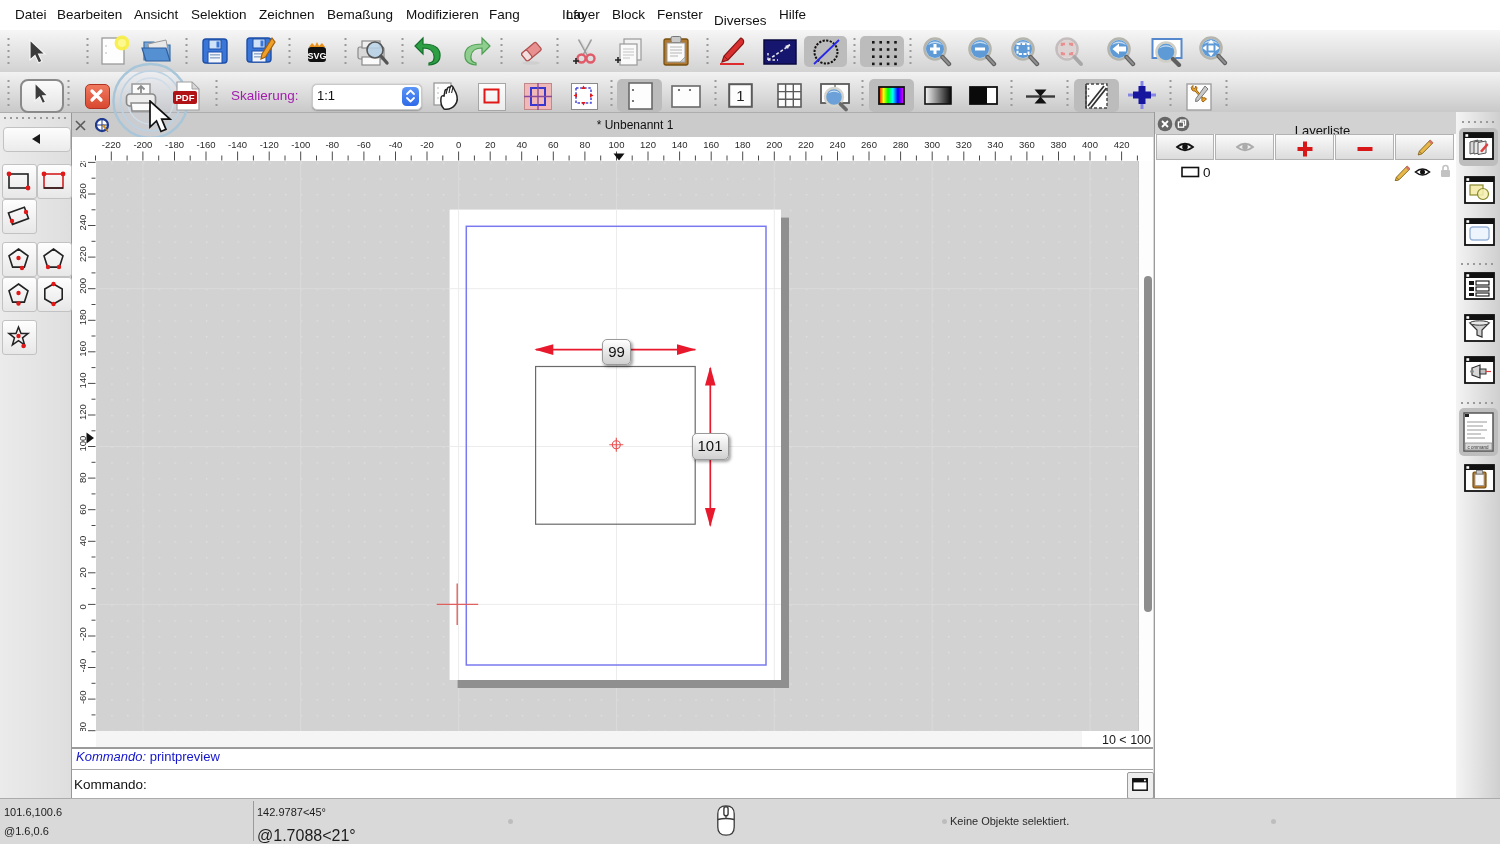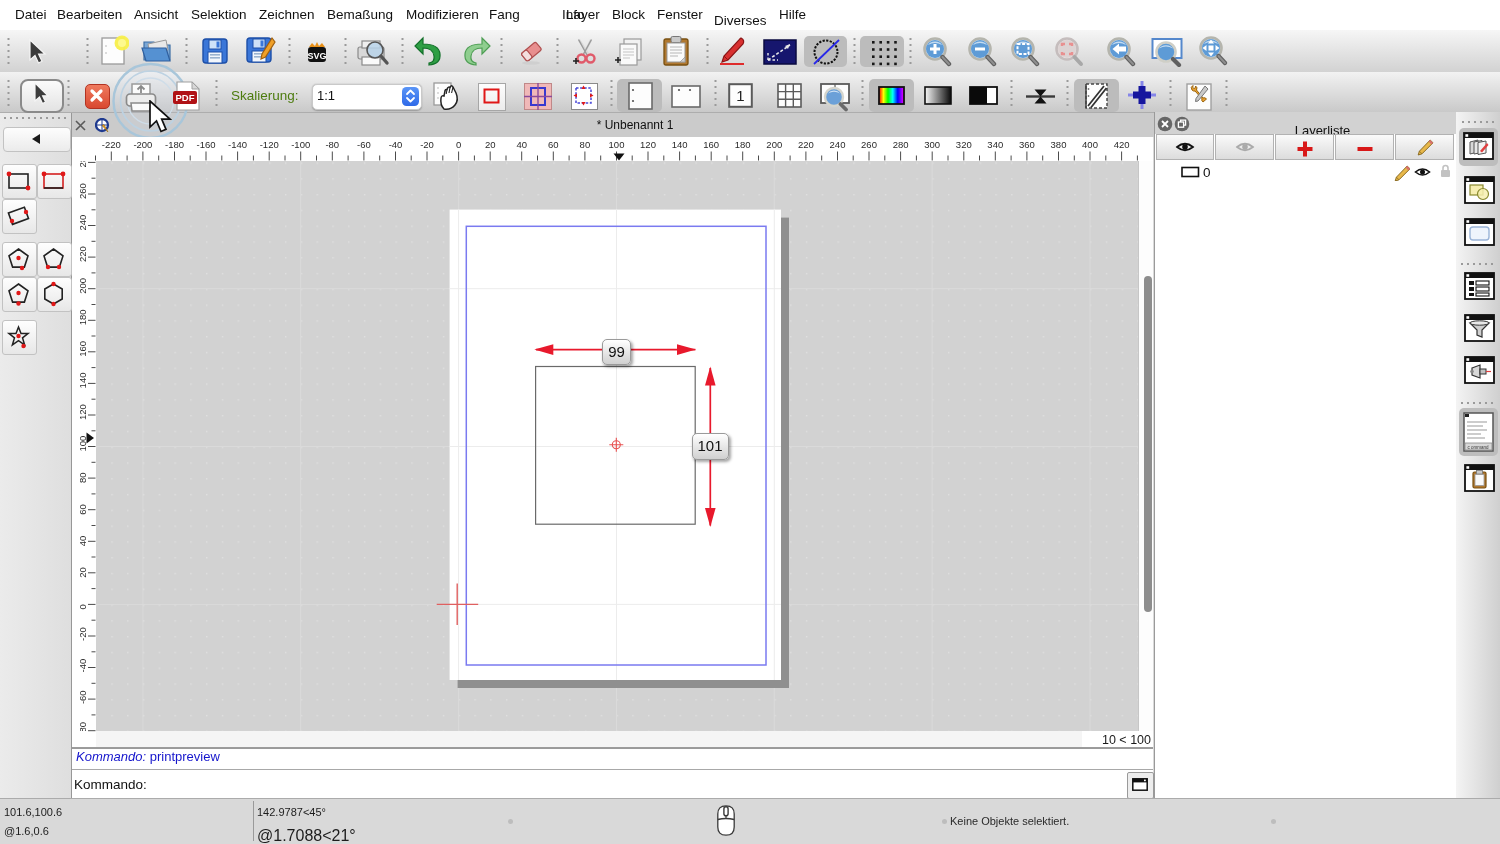--- a/index.html
+++ b/index.html
@@ -366,21 +366,21 @@
   </svg>
 <svg class="abs" style="left:147px;top:100px;" width="25" height="38" viewBox="0 0 25 38">
     <path d="M3 1 L3 27 L9.5 21 L14 31.5 L19 29.3 L14.7 19.2 L23 19.2 Z" fill="#ffffff" stroke="#111" stroke-width="1.7"></path>
   </svg>
 <svg class="abs" style="left:172px;top:80px;" width="30" height="32" viewBox="0 0 30 32">
     <path d="M5 2 L20 2 L27 9 L27 30 L5 30 Z" fill="#ffffff" stroke="#a0a0a0" stroke-width="1.2"></path>
 <path d="M20 2 L20 9 L27 9 Z" fill="#d8d8d8" stroke="#a0a0a0" stroke-width="1"></path>
 <rect x="1" y="11" width="24" height="13" rx="2" fill="#b01216"></rect>
 <text x="13" y="21" text-anchor="middle" font-family="Liberation Sans,sans-serif" font-weight="bold" font-size="9.5" fill="#fff">PDF</text>
   </svg>
-<div class="abs" style="left:231px;top:84px;height:24px;line-height:24px;font-size:13.5px;color:#4d7c0f;">Skalierung:</div>
+<div class="abs" style="left:231px;top:84px;height:24px;line-height:24px;font-size:13.5px;color:#a21caf;">Skalierung:</div>
 <div class="abs" style="left:312px;top:84px;width:108px;height:24px;background:#ffffff;border:1px solid #c9c9c9;border-radius:5px;box-shadow:0 0.5px 1.5px rgba(0,0,0,0.25);"></div>
 <div class="abs" style="left:317px;top:84px;height:24px;line-height:24px;font-size:13px;color:#111;">1:1</div>
 <div class="abs" style="left:402px;top:86.5px;width:16.5px;height:19px;background:linear-gradient(#5a95f7,#2f6ae8);border-radius:4.5px;"></div>
 <svg class="abs" style="left:402px;top:86px;" width="17" height="20" viewBox="0 0 17 20">
     <path d="M5 8 L8.5 4.5 L12 8 M5 12 L8.5 15.5 L12 12" stroke="#fff" stroke-width="1.8" fill="none" stroke-linecap="round" stroke-linejoin="round"></path>
   </svg>
 <svg class="abs" style="left:431px;top:80px;" width="32" height="32" viewBox="0 0 32 32">
     <rect x="3" y="3" width="17" height="22" fill="#fdfdfd" stroke="#9a9a9a" stroke-width="1.3"></rect>
 <path d="M6 8 h2 M6 13 h2 M6 18 h2" stroke="#bbb" stroke-width="1"></path>
 <path d="M13 29 Q9 25 10 18 Q10.5 15 13 16 L14 11 Q14.3 9 16 9.5 L16.6 8 Q17.5 6.5 19 7.5 L19.6 6.5 Q21 5 22 7 L25 13 Q28 20 24 25 Q20 30 13 29 Z" fill="#ffffff" stroke="#222" stroke-width="1.5"></path>

